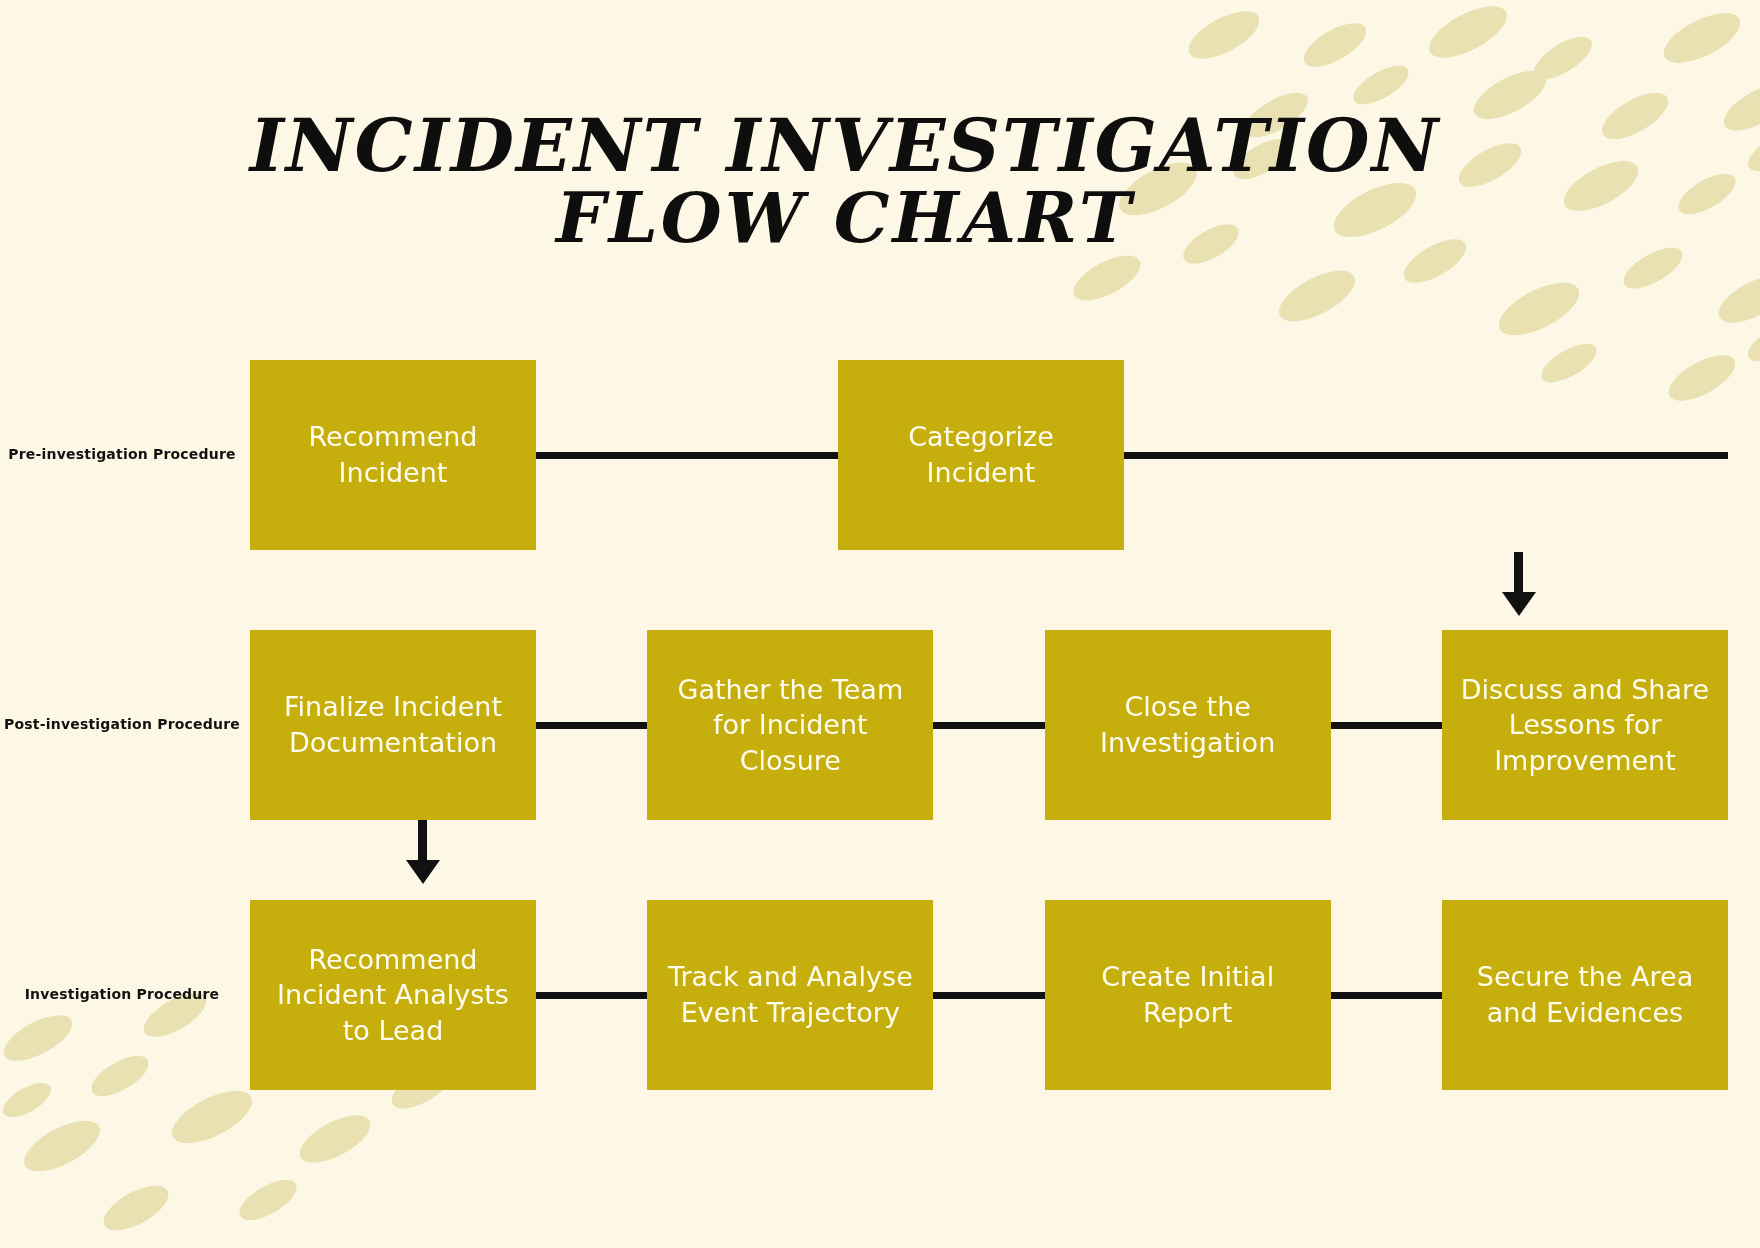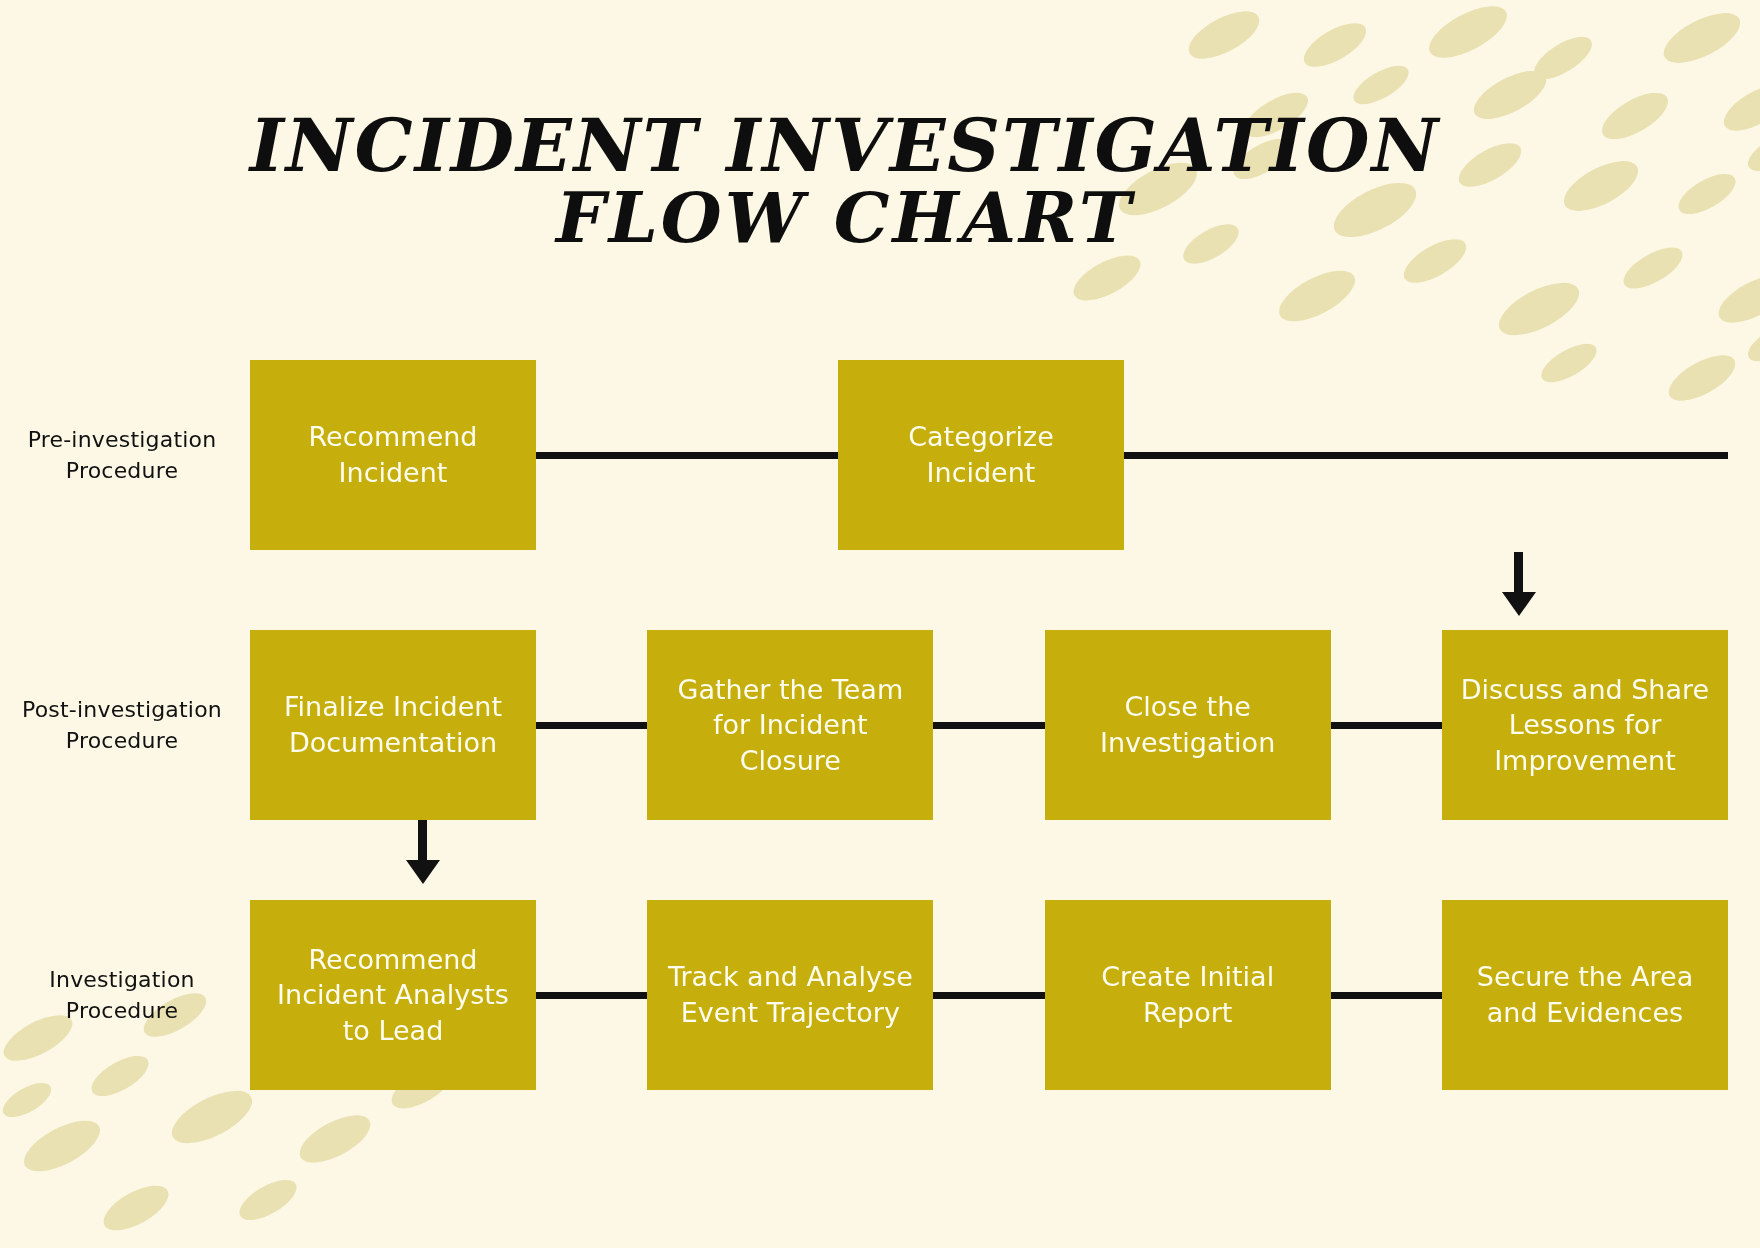--- a/index.html
+++ b/index.html
@@ -68,22 +68,22 @@
     height: 190px;
     margin-bottom: 80px;
   }
   .row:last-child { margin-bottom: 0; }
 
   .row-label {
     width: 250px;
     flex: 0 0 250px;
     text-align: center;
     font-family: "DejaVu Sans", sans-serif;
-    font-weight: 400;
-    font-size: 22px;
+    font-weight: 700;
+    font-size: 14px;
     line-height: 1.42;
     color: #111111;
     letter-spacing: 0.2px;
     padding-right: 6px;
     box-sizing: border-box;
   }
 
   .boxes {
     flex: 1 1 auto;
     display: flex;

